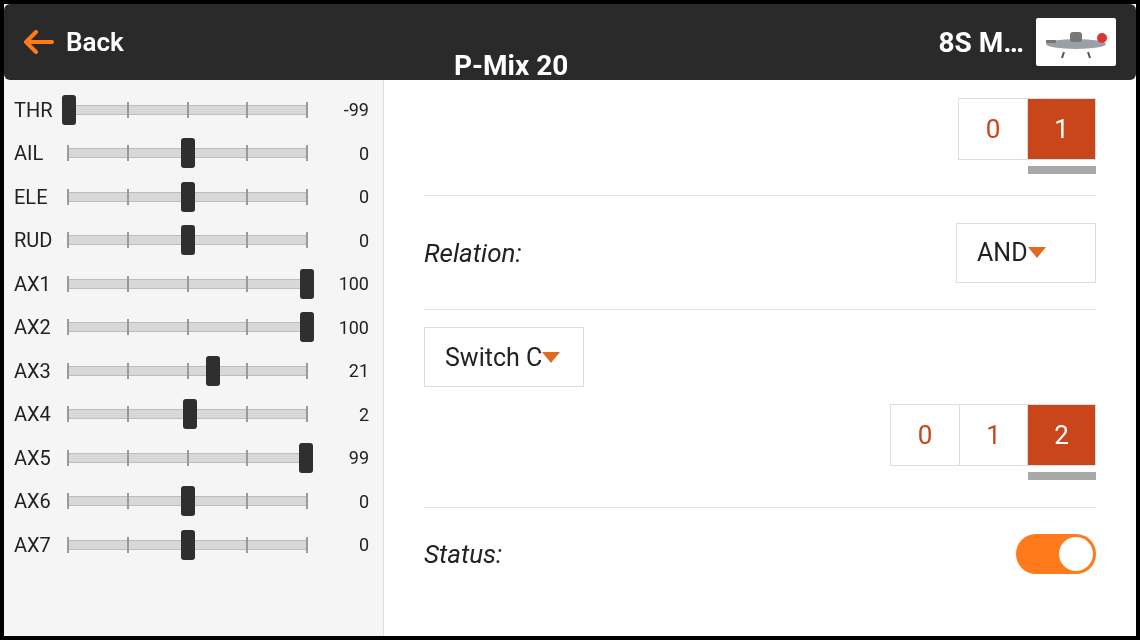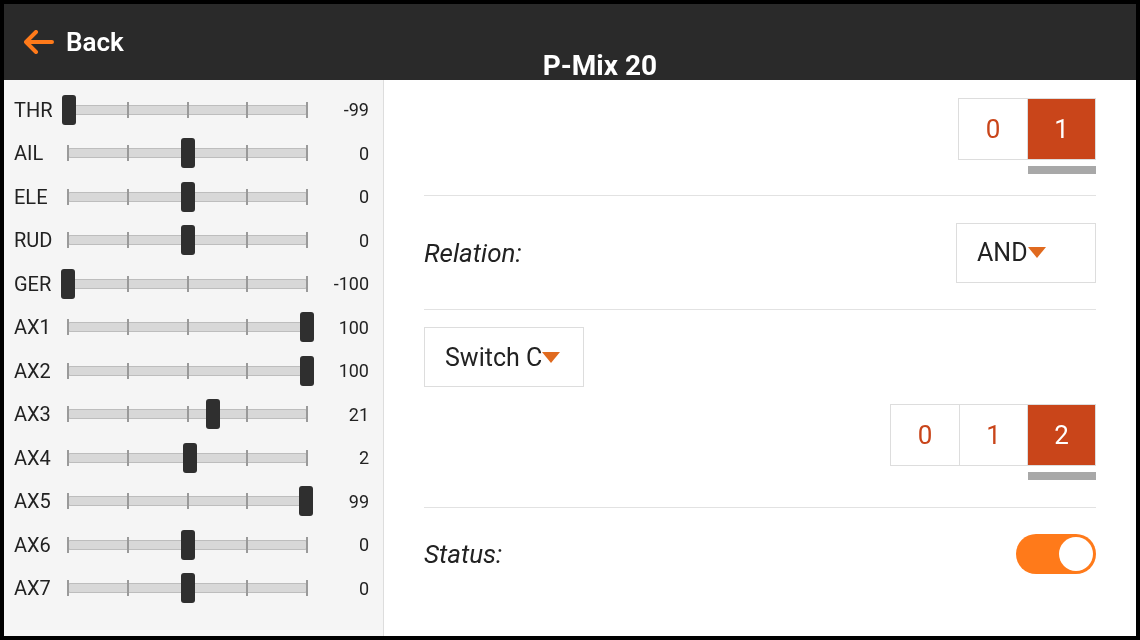--- a/index.html
+++ b/index.html
@@ -1,21 +1,21 @@
 <!DOCTYPE html>
 <html><head>
 <meta charset="utf-8">
 <style>
   * { box-sizing: border-box; margin: 0; padding: 0; }
   html, body { width: 1140px; height: 640px; overflow: hidden; font-family: -apple-system, BlinkMacSystemFont, "Segoe UI", Roboto, Arial, sans-serif; }
   body { background: #000; padding: 4px; }
   .screen { width: 1132px; height: 632px; background: #fff; display: flex; flex-direction: column; }
 
   
-  .header { height: 76px; background: #2a2a2a; display: flex; align-items: center; padding: 0 20px; color: #fff; }
+  .header { height: 76px; background: #2a2a2a; display: flex; align-items: center; padding: 0 20px; color: #fff; border-radius: 6px; }
   .back-btn { display: flex; align-items: center; gap: 12px; cursor: pointer; }
   .back-arrow svg { display: block; }
   .back-text { font-size: 26px; font-weight: 600; color: #fff; }
   .title { flex: 1; text-align: center; font-size: 28px; font-weight: 700; color: #fff; margin-left: -40px; margin-top: 47px; }
   .model { display: flex; align-items: center; gap: 12px; }
   .model-name { font-size: 28px; font-weight: 700; color: #fff; max-width: 120px; white-space: nowrap; overflow: hidden; text-overflow: ellipsis; }
   .model-thumb { width: 80px; height: 48px; background: #fff; border-radius: 2px; display: flex; align-items: center; justify-content: center; }
   .model-thumb svg { display: block; }
 
   
@@ -69,20 +69,33 @@
   <div class="header">
     <div class="back-btn">
       <span class="back-arrow">
         <svg width="30" height="24" viewBox="0 0 30 24">
           <path d="M12 2 L2 12 L12 22 M2 12 L28 12" stroke="#ff7a1a" stroke-width="4" fill="none" stroke-linecap="round" stroke-linejoin="round"></path>
         </svg>
       </span>
       <span class="back-text">Back</span>
     </div>
     <div class="title">P-Mix 20</div>
+    <div class="model">
+      <span class="model-name">8S M…</span>
+      <span class="model-thumb">
+        <svg width="72" height="40" viewBox="0 0 72 40">
+          <ellipse cx="36" cy="22" rx="30" ry="5" fill="#9aa0a6"></ellipse>
+          <rect x="30" y="10" width="12" height="10" rx="3" fill="#777"></rect>
+          <circle cx="62" cy="16" r="5" fill="#d33"></circle>
+          <rect x="6" y="18" width="10" height="3" fill="#777"></rect>
+          <line x1="24" y1="30" x2="22" y2="36" stroke="#555" stroke-width="2"></line>
+          <line x1="48" y1="30" x2="50" y2="36" stroke="#555" stroke-width="2"></line>
+        </svg>
+      </span>
+    </div>
   </div>
 
   <div class="body">
 
     <div class="sidebar" id="sidebar">
         <div class="ch-row">
           <div class="ch-label">THR</div>
           <div class="ch-slider">
             <div class="track"></div>
             <div class="tick" style="left: calc(0% - 1px);"></div>
@@ -125,33 +138,20 @@
           <div class="ch-slider">
             <div class="track"></div>
             <div class="tick" style="left: calc(0% - 1px);"></div>
             <div class="tick" style="left: calc(25% - 1px);"></div>
             <div class="tick" style="left: calc(50% - 1px);"></div>
             <div class="tick" style="left: calc(75% - 1px);"></div>
             <div class="tick" style="left: calc(100% - 1px);"></div>
             <div class="thumb" style="left: 50%;"></div>
           </div>
           <div class="ch-val">0</div>
-        </div>
-        <div class="ch-row">
-          <div class="ch-label">GER</div>
-          <div class="ch-slider">
-            <div class="track"></div>
-            <div class="tick" style="left: calc(0% - 1px);"></div>
-            <div class="tick" style="left: calc(25% - 1px);"></div>
-            <div class="tick" style="left: calc(50% - 1px);"></div>
-            <div class="tick" style="left: calc(75% - 1px);"></div>
-            <div class="tick" style="left: calc(100% - 1px);"></div>
-            <div class="thumb" style="left: 0%;"></div>
-          </div>
-          <div class="ch-val">-100</div>
         </div>
         <div class="ch-row">
           <div class="ch-label">AX1</div>
           <div class="ch-slider">
             <div class="track"></div>
             <div class="tick" style="left: calc(0% - 1px);"></div>
             <div class="tick" style="left: calc(25% - 1px);"></div>
             <div class="tick" style="left: calc(50% - 1px);"></div>
             <div class="tick" style="left: calc(75% - 1px);"></div>
             <div class="tick" style="left: calc(100% - 1px);"></div>

